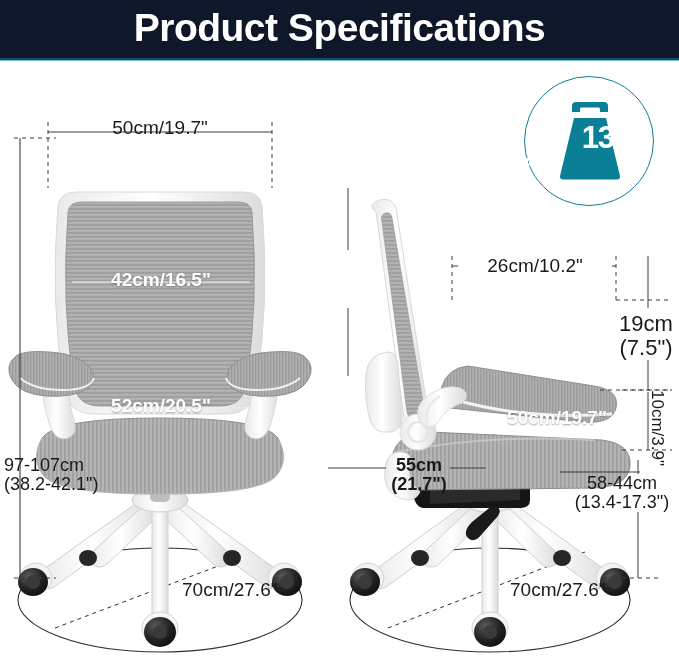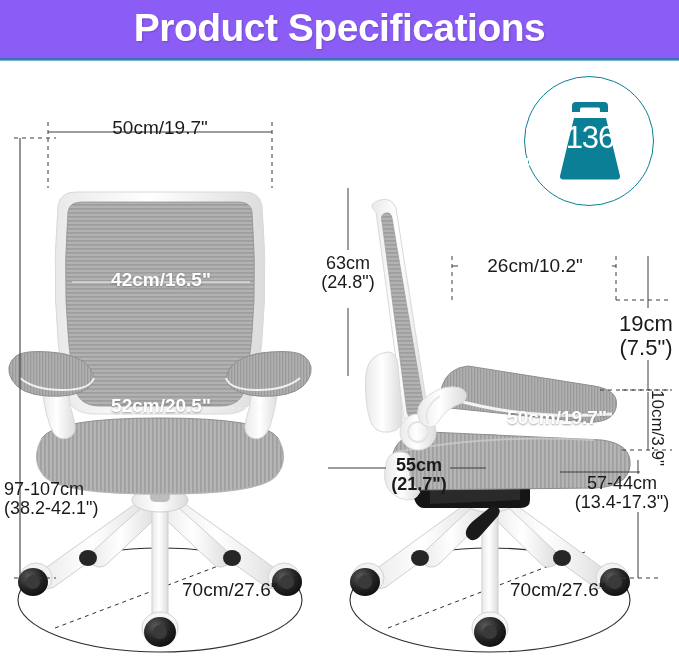--- a/index.html
+++ b/index.html
@@ -6,21 +6,21 @@
   body{
     width:679px;height:656px;
     background:#ffffff;
     font-family:"Liberation Sans",sans-serif;
     overflow:hidden;
     position:relative;
   }
   
   #header{
     position:absolute;left:0;top:0;width:679px;height:60px;
-    background:#8b5cf6;
+    background:#0f172a;
   }
   #header-title{
     position:absolute;left:0;top:0;width:679px;height:56px;
     display:flex;align-items:center;justify-content:center;
     color:#ffffff;font-size:39px;font-weight:bold;
     letter-spacing:-0.5px;
     text-shadow:1px 1px 2px rgba(0,0,0,.18);
     white-space:nowrap;
   }
   #header-underline{
@@ -55,21 +55,21 @@
     position:absolute;left:524px;top:16px;width:132px;height:132px;
   }
   #badge-ring{
     position:absolute;left:0;top:0;width:130px;height:130px;
     border:1.4px solid #0a7f96;border-radius:50%;
     box-sizing:border-box;
   }
   #badge-num{
     position:absolute;left:0;top:44px;width:132px;
     text-align:center;color:#ffffff;
-    font-size:31px;font-weight:normal;letter-spacing:-1px;
+    font-size:31px;font-weight:bold;letter-spacing:-1px;padding-left:16px;
   }
   #badge-unit{
     position:absolute;left:0;top:78px;width:132px;
     text-align:left;color:#ffffff;
     font-size:19px;font-weight:bold;
   }
 </style>
 </head>
 <body>
 
@@ -284,50 +284,46 @@
       <line x1="560" y1="412" x2="640" y2="412" stroke-width="1.1"></line>
     </g>
   </svg>
 
   <div class="lbl ctr" style="left:98px;top:58px;width:124px;font-size:19px;">50cm/19.7"</div>
 
   <div class="lbl white ctr" style="left:98px;top:210px;width:126px;font-size:19px;">42cm/16.5"</div>
 
   <div class="lbl white ctr" style="left:96px;top:336px;width:130px;font-size:19px;">52cm/20.5"</div>
 
-  <div class="lbl two" style="left:4px;top:396px;font-size:18px;margin-top:24px;">
+  <div class="lbl two" style="left:4px;top:396px;font-size:18px;">
     <div>97-107cm</div>
     <div>(38.2-42.1")</div>
   </div>
 
   <div class="lbl" style="left:182px;top:520px;font-size:19px;">70cm/27.6"</div>
 
-  <div class="lbl two ctr" style="left:316px;top:194px;width:64px;font-size:18px;">
-    <div>63cm</div>
-    <div>(24.8")</div>
-  </div>
 
   <div class="lbl ctr" style="left:458px;top:196px;width:154px;font-size:19px;background:#fff;">26cm/10.2"</div>
 
   <div class="lbl two ctr" style="left:614px;top:252px;width:64px;font-size:22px;">
     <div>19cm</div>
     <div>(7.5")</div>
   </div>
 
   <div class="lbl rot" style="left:666px;top:330px;font-size:17px;">10cm/3.9"</div>
 
   <div class="lbl white ctr" style="left:490px;top:348px;width:134px;font-size:19px;">50cm/19.7"</div>
 
   <div class="lbl two ctr" style="left:382px;top:396px;width:74px;font-size:18px;font-weight:bold;">
     <div>55cm</div>
     <div>(21.7")</div>
   </div>
 
   <div class="lbl two ctr" style="left:566px;top:414px;width:112px;font-size:18px;">
-    <div>57-44cm</div>
+    <div>58-44cm</div>
     <div>(13.4-17.3")</div>
   </div>
 
   <div class="lbl" style="left:510px;top:520px;font-size:19px;">70cm/27.6"</div>
 
   <div id="badge">
     <div id="badge-ring"></div>
     <svg width="132" height="132" viewBox="0 0 132 132" style="position:absolute;left:0;top:0;">
       <path d="M52 26 h28 a4 4 0 0 1 4 4 v6 h-8 v-3 a1.5 1.5 0 0 0 -1.5 -1.5 h-17 a1.5 1.5 0 0 0 -1.5 1.5 v3 h-8 v-6 a4 4 0 0 1 4 -4 z" fill="#0a7f96"></path>
       <path d="M50 42 h32 l14 58 a3 3 0 0 1 -3 3.6 h-54 a3 3 0 0 1 -3 -3.6 z" fill="#0a7f96"></path>

